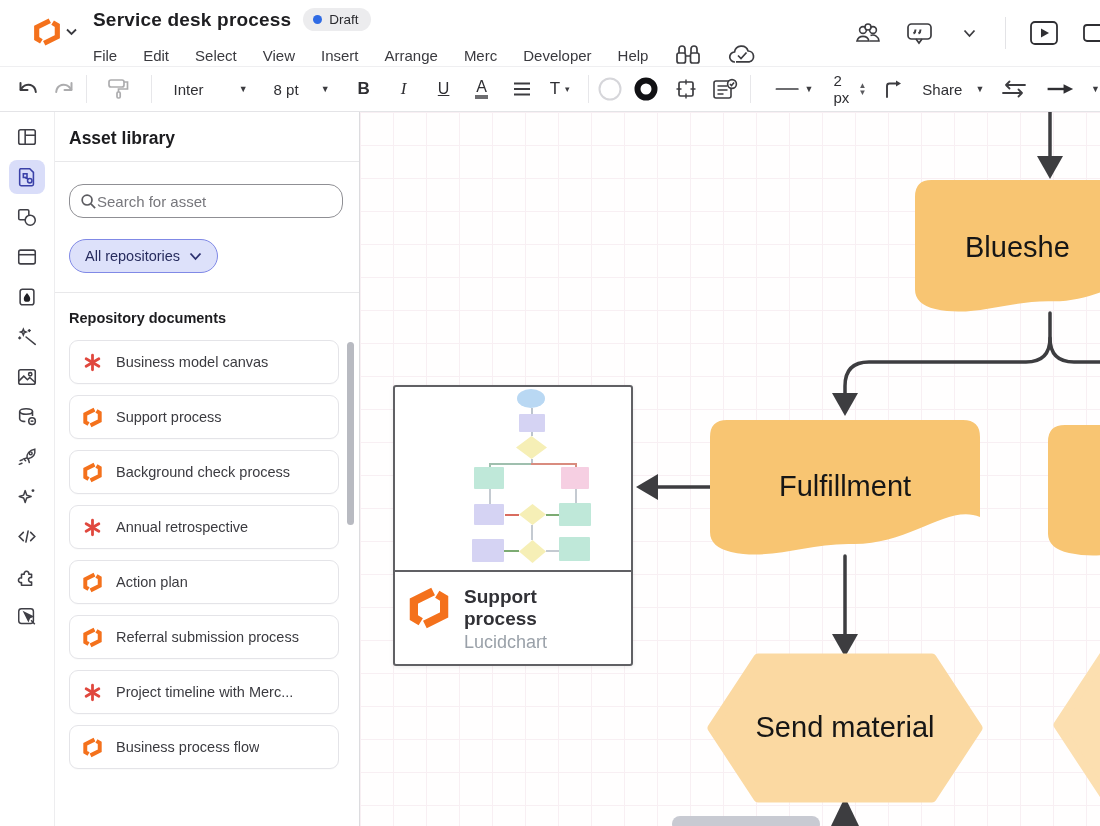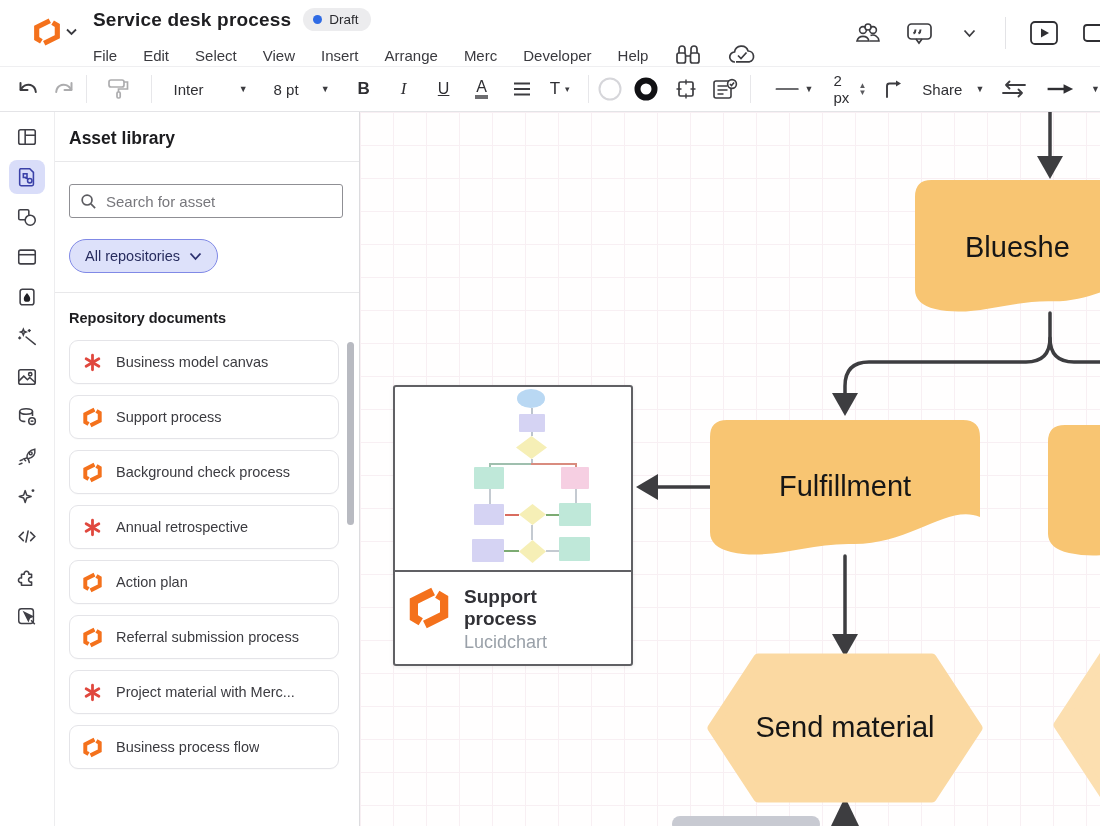--- a/index.html
+++ b/index.html
@@ -43,22 +43,22 @@
           border-right:1px solid #ededef; display:flex; flex-direction:column; align-items:center;
           padding-top:8px; gap:6px; }
   .rail-btn { width:36px; height:34px; border-radius:8px; display:flex; align-items:center; justify-content:center; }
   .rail-btn.selected { background:#d9ddf9; }
 
   
   #panel { position:absolute; left:55px; top:112px; width:305px; height:714px; background:#fff;
            border-right:1px solid #dcdcdf; }
   #panel-title { font-size:17.5px; font-weight:bold; color:#1c1c1f; padding:16px 16px 12px 14px; }
   .panel-hr { border:none; border-top:1px solid #e8e8ea; }
-  #search-box { margin:22px 16px 0 14px; height:34px; border:1px solid #8f8f94; border-radius:3px;
-                display:flex; align-items:center; padding:0 10px; gap:9px; background:#fff; }
+  #search-box { margin:22px 16px 0 14px; height:34px; border:1px solid #8f8f94; border-radius:14px;
+                display:flex; align-items:center; padding:0 10px; background:#fff; }
   #search-input { border:none; outline:none; flex:1; font-size:15px; color:#3c3c41;
                   font-family:"Liberation Sans", sans-serif; background:transparent; }
   #search-input::placeholder { color:#77777c; }
   #repo-pill { margin:21px 14px 0 14px; display:inline-flex; align-items:center; gap:9px;
                border:1.5px solid #8089e6; background:#dde1fa; color:#272c5e; border-radius:18px;
                height:34px; padding:0 15px; font-size:14.5px; }
   #section-title { font-size:14.5px; font-weight:bold; color:#1d1d20; padding:17px 14px 12px 14px; }
   #doc-list { padding:2px 20px 0 14px; }
   .doc-card { height:44px; border:1px solid #e4e4e8; border-radius:9px; background:#fff;
               display:flex; align-items:center; gap:13px; padding:0 12px; margin-bottom:11px;
@@ -473,21 +473,21 @@
 
       <div class="doc-card">
 
         <span class="ico">
           <svg width="21" height="21" viewBox="0 0 24 24" fill="#e0483e">
             <rect x="10.4" y="2" width="3.2" height="20" rx="1.6"></rect>
             <rect x="10.4" y="2" width="3.2" height="20" rx="1.6" transform="rotate(60 12 12)"></rect>
             <rect x="10.4" y="2" width="3.2" height="20" rx="1.6" transform="rotate(120 12 12)"></rect>
           </svg>
         </span>
-        <span class="doc-label">Project material with Merc...</span>
+        <span class="doc-label">Project timeline with Merc...</span>
       </div>
 
 
       <div class="doc-card">
         <span class="ico">
           <svg width="21" height="21" viewBox="0 0 32 32" fill="none" stroke="#f4711c" stroke-width="6" stroke-linejoin="miter">
             <path d="M19 4 L5 11 V23 L10 26"></path>
             <path d="M13 28 L27 21 V9 L22 6"></path>
           </svg>
         </span>

